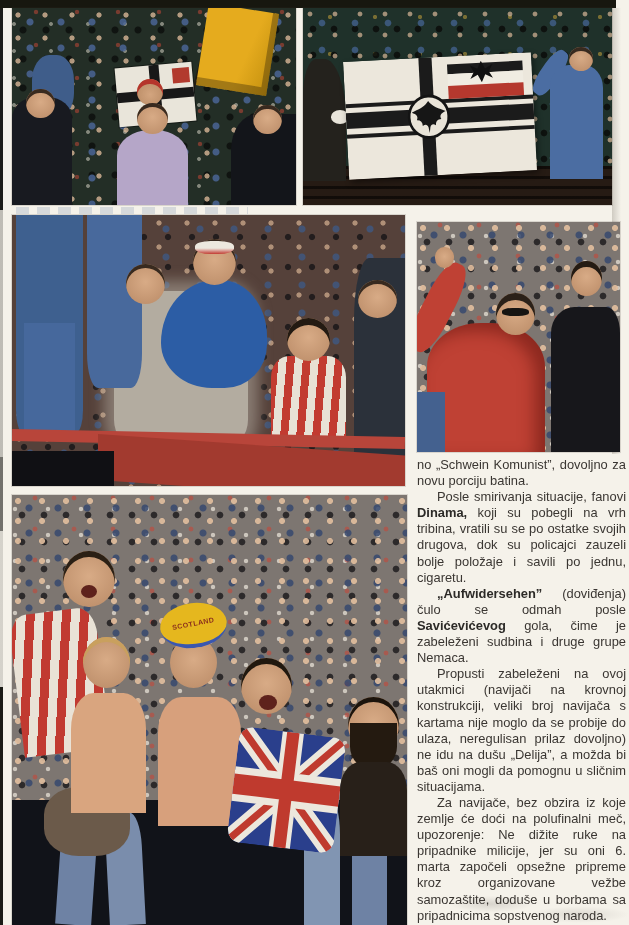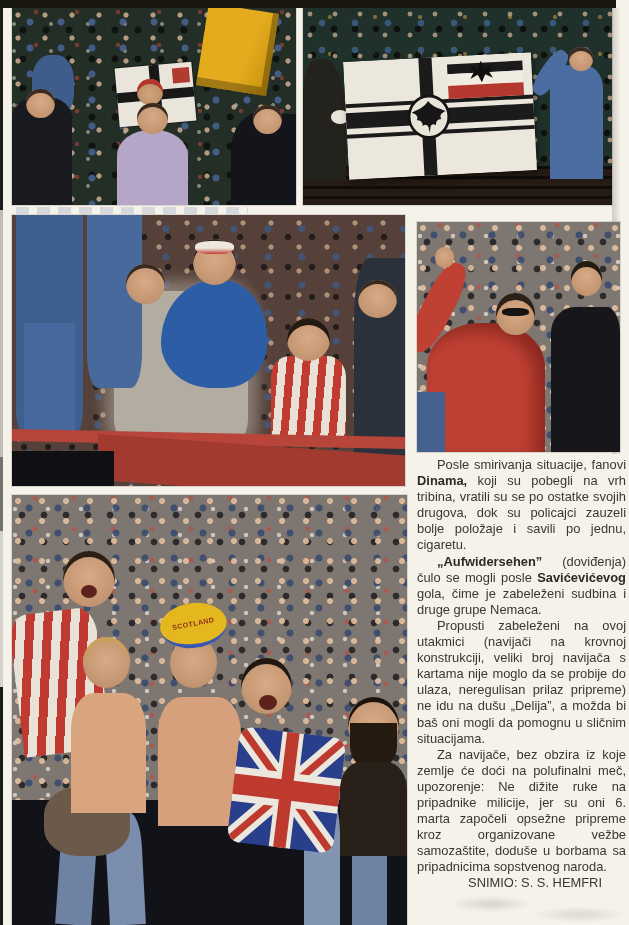--- a/index.html
+++ b/index.html
@@ -273,21 +273,22 @@
         <path d="M30 0 V40 M0 20 H60" stroke="#bf3a2e" stroke-width="7"></path>
       </svg>
     </div>
     <div class="head bl-beard-head"></div>
     <div class="abs bl-beard"></div>
     <div class="abs bl-beard-body"></div>
   </div>
 
   <div class="article">
     <div>
+        <p class=""><span>no „Schwein Komunist”, dovoljno za novu porciju batina.</span></p>
         <p class="ind"><span>Posle smirivanja situacije, fanovi </span><b>Dinama,</b><span> koji su pobegli na vrh tribina, vratili su se po ostatke svojih drugova, dok su policajci zauzeli bolje položaje i savili po jednu, cigaretu.</span></p>
-        <p class="ind"><b>„Aufwidersehen”</b><span> (doviđenja) čulo se mogli posle </span><b>Savićevićevog</b><span> gola, čime je zabeleženi sudbina i druge grupe Nemaca.</span></p>
-        <p class="ind"><span>Propusti zabeleženi na ovoj utakmici (navijači na krovnoj konstrukciji, veliki broj navijača s kartama nije moglo da se probije do ulaza, neregulisan prilaz pripreme) ne idu na dušu „Delija”, a možda bi baš oni mogli da pomognu u sličnim situacijama.</span></p>
+        <p class="ind"><b>„Aufwidersehen”</b><span> (doviđenja) čulo se odmah posle </span><b>Savićevićevog</b><span> gola, čime je zabeleženi sudbina i druge grupe Nemaca.</span></p>
+        <p class="ind"><span>Propusti zabeleženi na ovoj utakmici (navijači na krovnoj konstrukciji, veliki broj navijača s kartama nije moglo da se probije do ulaza, neregulisan prilaz dovoljno) ne idu na dušu „Delija”, a možda bi baš oni mogli da pomognu u sličnim situacijama.</span></p>
         <p class="ind"><span>Za navijače, bez obzira iz koje zemlje će doći na polufinalni meč, upozorenje: Ne dižite ruke na pripadnike milicije, jer su oni 6. marta započeli opsežne pripreme kroz organizovane vežbe samozaštite, doduše u borbama sa pripadnicima sopstvenog naroda.</span></p>
       </div>
     <p class="byline">SNIMIO: S. S. HEMFRI</p>
   </div>
 
 </div>
 
 </body></html>

